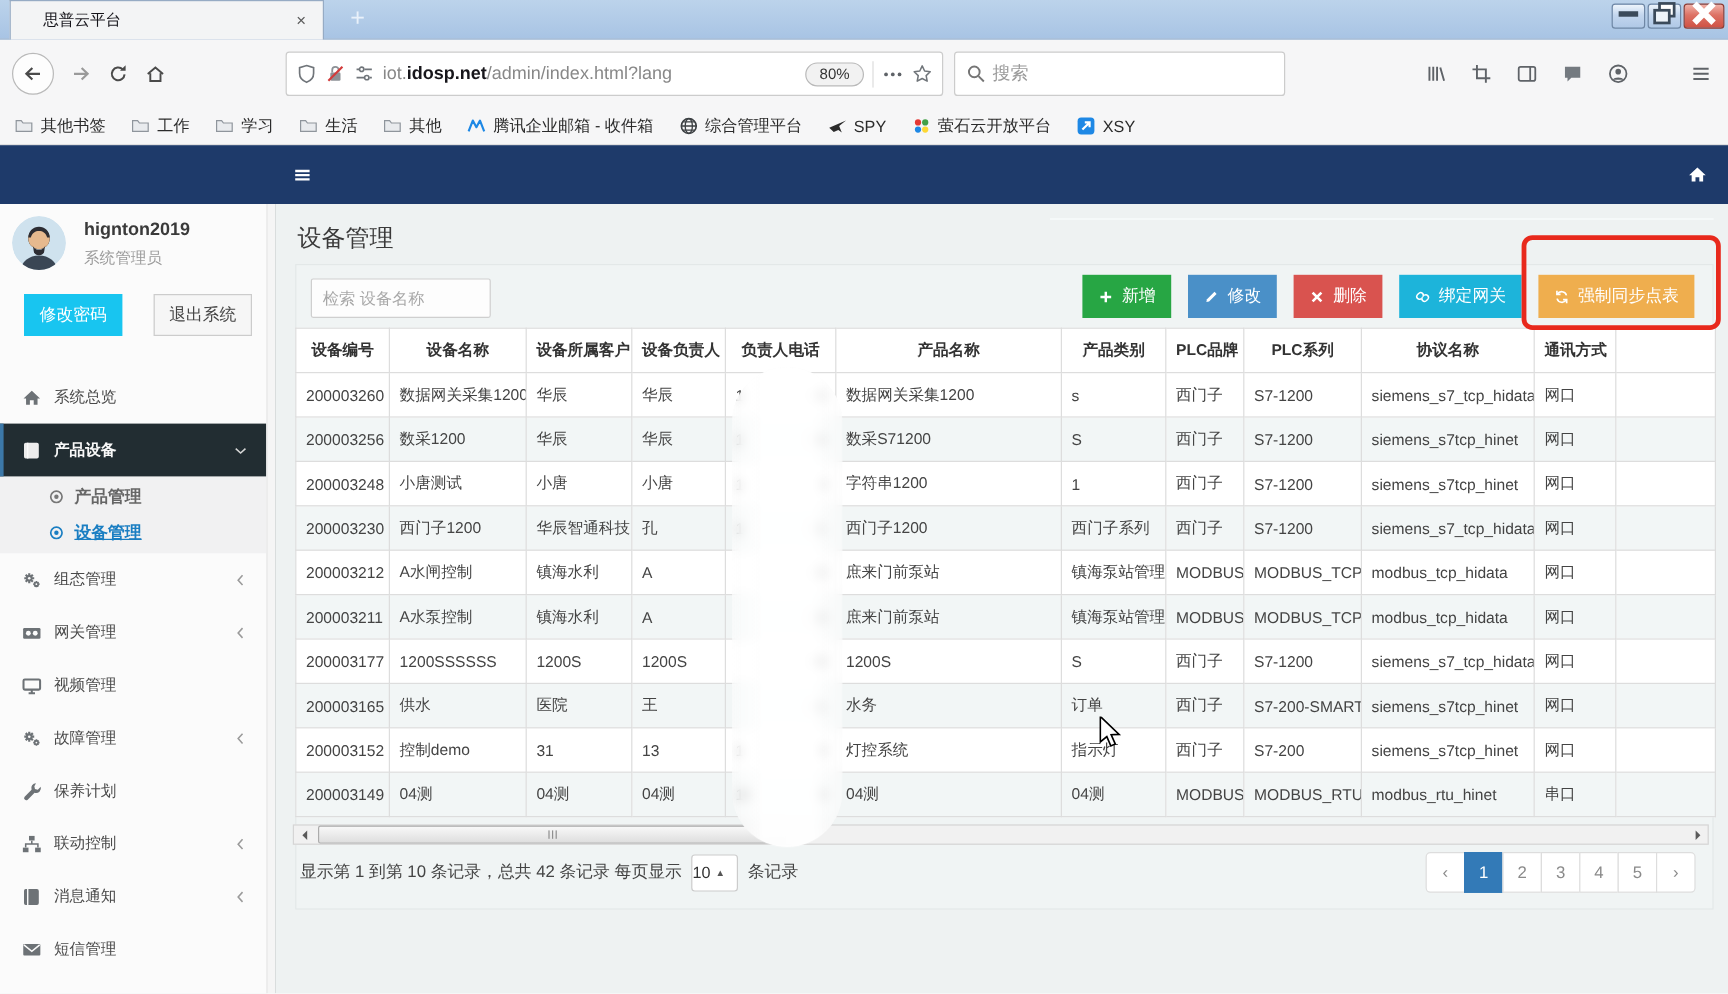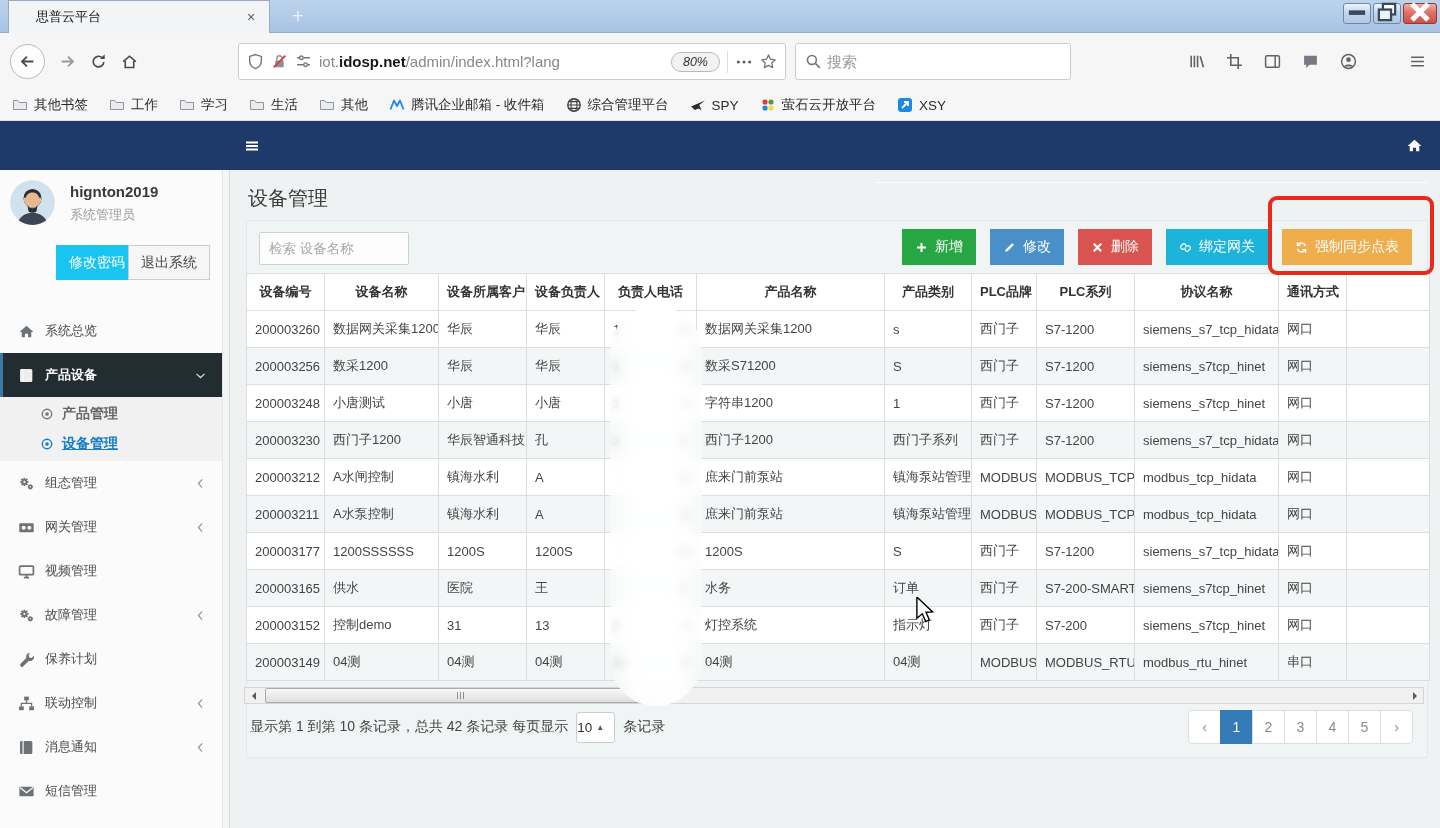--- a/index.html
+++ b/index.html
@@ -21,21 +21,21 @@
   .navtoolbar { height:57px; background:#f6f6f7; display:flex; align-items:center; padding:0 10px; }
   .icon16 { width:17px; height:17px; display:inline-block; }
   .icon16 svg, .icon14 svg { width:100%; height:100%; }
   .backbtn { width:35px; height:35px; border:1px solid #b9b9b9; border-radius:50%; background:#fdfdfd; display:flex; align-items:center; justify-content:center; }
   .navico { margin-left:14px; }
   .urlbar { margin-left:100px; width:548px; height:37px; background:#fff; border:1px solid #ccc; border-radius:3px; display:flex; align-items:center; padding:0 8px; gap:7px; }
   .urlsep { width:1px; height:22px; background:#ddd; }
   .urltext { flex:1; font-size:15px; white-space:nowrap; overflow:hidden; position:relative; color:#888; }
   .urltext b { color:#17161b; font-weight:bold; }
   .urltext::after { content:""; position:absolute; right:0; top:0; bottom:0; width:55px; background:linear-gradient(90deg,rgba(255,255,255,0),#fff); }
-  .zoompill { border:1px solid #b9b9b9; background:#f2f2f2; border-radius:11px; font-size:12.5px; color:#333; padding:2px 11px;font-style:italic; }
+  .zoompill { border:1px solid #b9b9b9; background:#f2f2f2; border-radius:11px; font-size:12.5px; color:#333; padding:2px 11px; }
   .dots3 { width:18px; height:18px; }
   .searchbox { margin-left:9px; width:276px; height:37px; background:#fff; border:1px solid #ccc; border-radius:3px; display:flex; align-items:center; padding:0 9px; gap:5px; }
   .searchbox input { border:none; outline:none; font-size:15px; width:200px; color:#333; background:transparent; font-family:inherit; }
   .searchbox input::placeholder { color:#9a9a9a; }
   .righticons { margin-left:auto; display:flex; align-items:center; gap:21px; padding-right:4px; }
   .righticons .gap { width:10px; }
 
   
   .bookmarksbar { height:31px; background:#f6f6f7; border-bottom:1px solid #dfdfe0; display:flex; align-items:center; padding:0 12px; gap:21px; }
   .bm-item { display:flex; align-items:center; gap:6px; font-size:13.5px; color:#2b2b2b; white-space:nowrap; }
@@ -50,21 +50,21 @@
   
   .appbody { display:flex; height:658px; }
 
   
   .sidebar { position:relative; width:230px; background:#fbfbfb; border-right:1px solid #d9dddd; flex:none; }
   .sidescroll { position:absolute; right:0; top:0; bottom:0; width:7px; background:#f5f5f5; border-left:1px solid #e6e6e6; }
   .avatar { position:absolute; left:10px; top:10px; width:45px; height:45px; border-radius:50%; overflow:hidden; }
   .avatar svg { width:100%; height:100%; }
   .uname { position:absolute; left:70px; top:13px; font-size:15px; font-weight:bold; color:#3a3a3a; }
   .urole { position:absolute; left:70px; top:36px; font-size:13px; color:#9b9b9b; }
-  .btn-pwd { position:absolute; left:20px; top:75px; width:82px; height:35px; background:#18c5f0; color:#fff; font-size:14px; border:none; display:flex; align-items:center; justify-content:center;margin-left:36px; }
+  .btn-pwd { position:absolute; left:20px; top:75px; width:82px; height:35px; background:#18c5f0; color:#fff; font-size:14px; border:none; display:flex; align-items:center; justify-content:center; }
   .btn-out { position:absolute; left:128px; top:75px; width:82px; height:35px; background:#f6f6f6; color:#454545; font-size:14px; border:1px solid #ccc; display:flex; align-items:center; justify-content:center; }
   .menu { position:absolute; left:0; right:7px; top:139px; }
   .menu-item { height:44px; display:flex; align-items:center; padding-left:18px; font-size:13px; color:#4a4a4a; position:relative; }
   .mi-ico { width:17px; height:17px; color:#6d7276; flex:none; } .mi-ico svg{ width:100%; height:100%; }
   .mi-label { margin-left:10px; }
   .mi-chev { position:absolute; right:15px; width:13px; height:13px; color:#9a9a9a; } .mi-chev svg{ width:100%; height:100%; }
   .mi-chev.down { transform:rotate(-90deg); }
   .menu-item.active { background:#222d32; color:#f8f8f8; border-left:3px solid #3c78a8; padding-left:15px; font-weight:bold; }
   .menu-item.active .mi-ico { color:#ededed; }
   .menu-item.active .mi-chev { color:#d5d5d5; }

